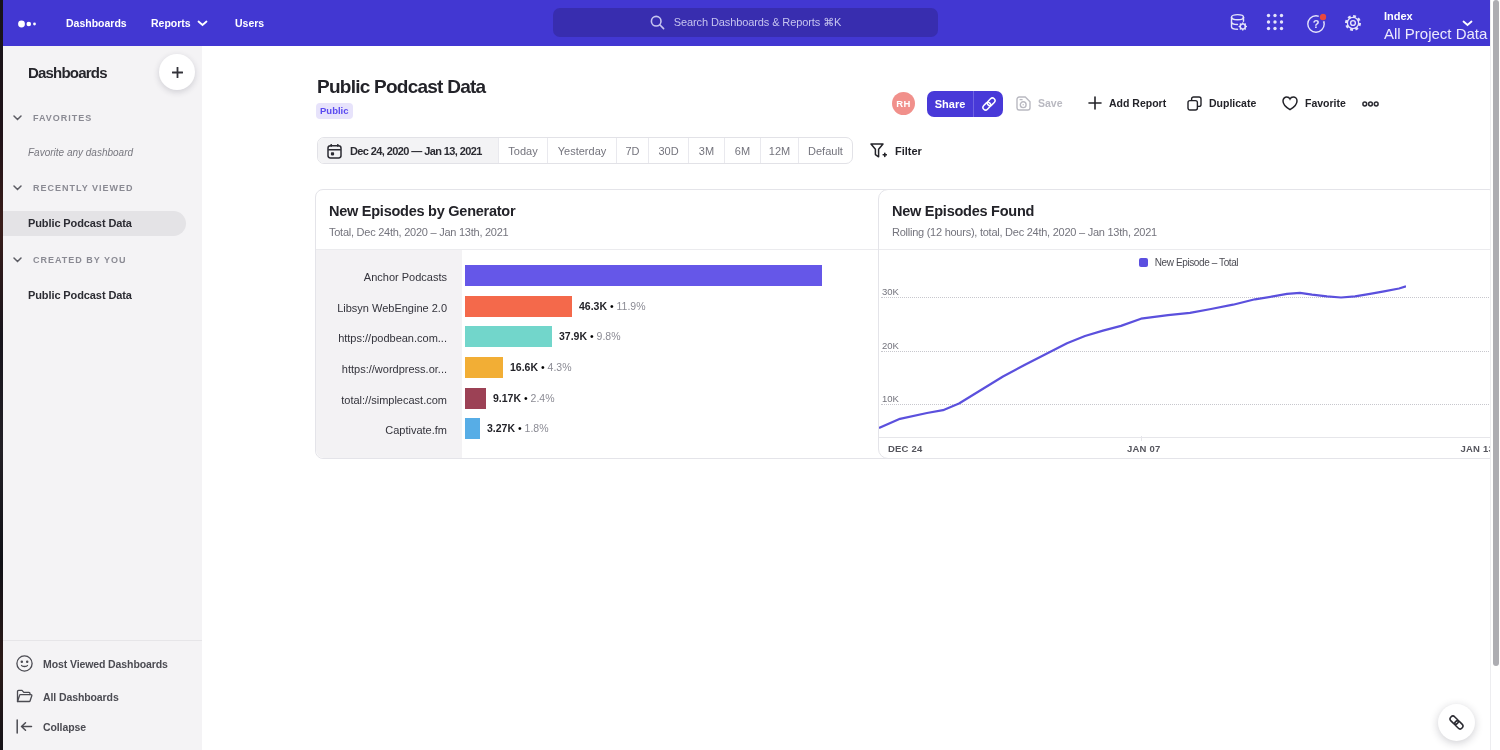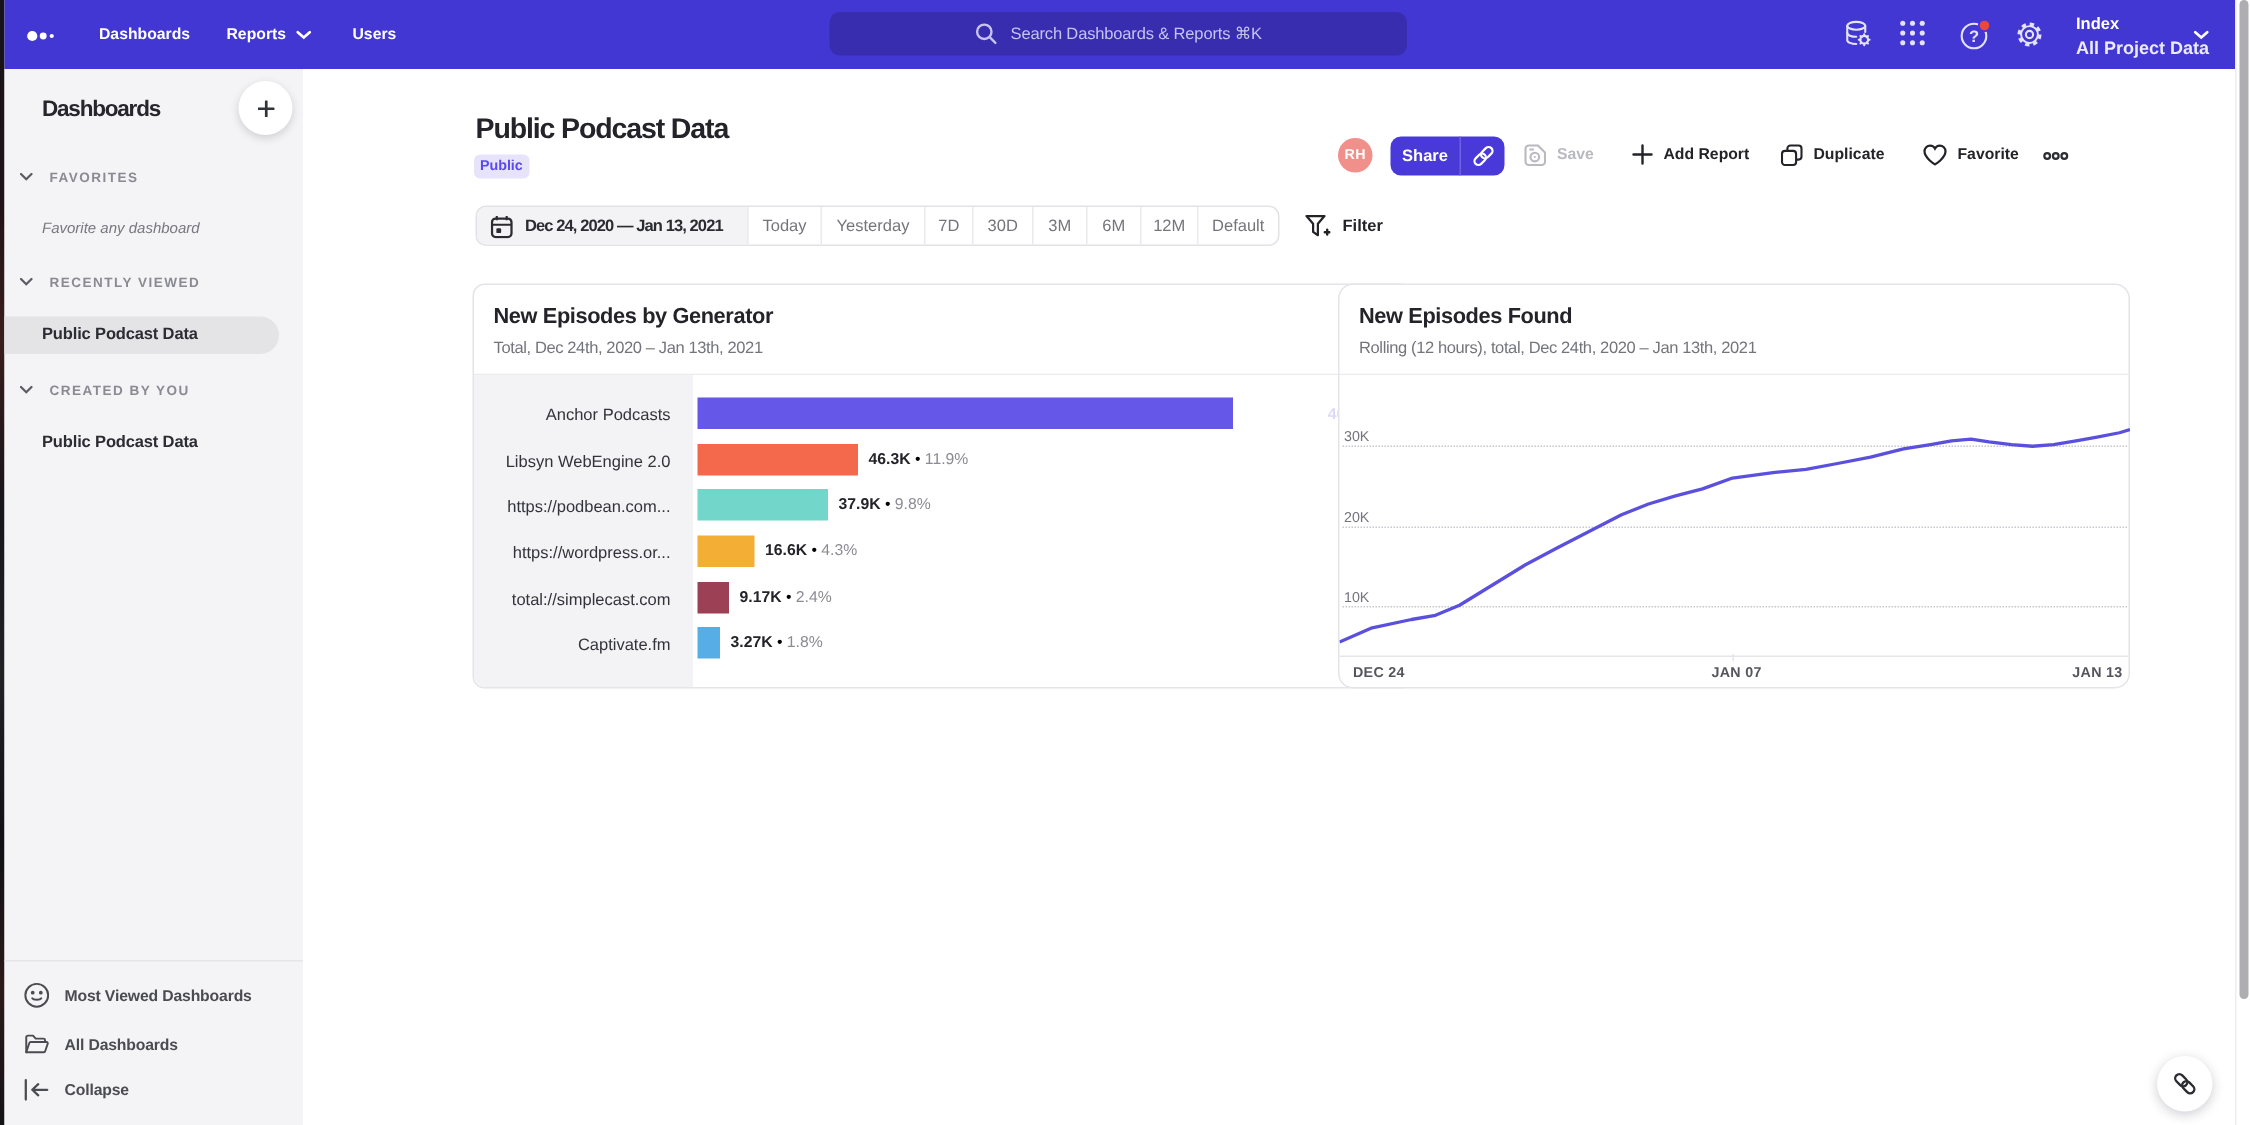--- a/index.html
+++ b/index.html
@@ -15,21 +15,21 @@
 
   
   #topbar { left:3px; top:0; width:1487px; height:46px; background:#4237d2; color:#fff; }
   .navitem { position:absolute; top:0; height:46px; line-height:46px; font-size:10.5px; font-weight:bold; color:#fff; letter-spacing:0; }
   #search { position:absolute; left:550px; top:8px; width:385px; height:29px; background:#382daf; border-radius:7px;
     display:flex; align-items:center; justify-content:center; color:#c6c4ef; font-size:11px; letter-spacing:-0.1px; }
   #search svg { margin-right:9px; }
   .topicon { position:absolute; top:13px; color:#e4e3fa; }
   #acct { position:absolute; left:1381px; top:10px; color:#fff; }
   #acct .l1 { font-size:11px; font-weight:bold; letter-spacing:0; }
-  #acct .l2 { font-size:12px; font-weight:bold; margin-top:3px; color:#eceafc; letter-spacing:0; }
+  #acct .l2 { font-size:15px; font-weight:normal; margin-top:3px; color:#eceafc; letter-spacing:0; }
 
   
   #sidebar { left:3px; top:46px; width:199px; height:704px; background:#f4f3f5; }
   #sb-title { position:absolute; left:25px; top:18px; font-size:15px; font-weight:bold; color:#26262c; letter-spacing:-0.8px;}
   #sb-plus { position:absolute; left:156px; top:8px; width:36px; height:36px; background:#fff; border-radius:50%;
     box-shadow:0 2px 6px rgba(40,40,60,.18); display:flex; align-items:center; justify-content:center; color:#3f3f46;}
   .sb-sec { position:absolute; left:30px; font-size:9px; font-weight:bold; letter-spacing:1px; color:#8a8a93; }
   .sb-chev { position:absolute; left:10px; color:#5c5c64; }
   .sb-item { position:absolute; left:25px; font-size:11px; color:#2c2c33; font-weight:bold; letter-spacing:-0.1px;}
   #sb-pill { position:absolute; left:0px; top:165px; width:183px; height:25px; background:#e4e3e6; border-radius:0 13px 13px 0; }
@@ -62,21 +62,21 @@
     border-right:1px solid #e9e9ee; }
   .seg:last-child { border-right:none; }
   #seg-date { background:#f3f3f5; color:#2b2b32; font-weight:bold; font-size:11px; letter-spacing:-0.6px; justify-content:flex-start; padding-left:9px; }
   #seg-date svg { margin:0 8px 0 0; }
   #filter { position:absolute; left:668px; top:91px; height:27px; display:flex; align-items:center; color:#232329; }
   #filter span { margin-left:8px; font-size:11px; font-weight:bold; }
 
   
   .card { position:absolute; top:143px; height:270px; background:#fff; border:1px solid #e4e4e9; border-radius:8px; }
   #card1 { left:113px; width:627px; }
-  #card2 { left:690px; width:528px;border-radius:10px; }
+  #card2 { left:676px; width:621px;border-radius:10px; }
   .chead { position:absolute; left:0; top:0; right:0; height:60px; border-bottom:1px solid #ebebee; border-radius:8px 8px 0 0;}
   .ctitle { position:absolute; left:13px; top:13px; font-size:14.5px; font-weight:bold; color:#232329; letter-spacing:-0.25px;}
   .csub { position:absolute; left:13px; top:36px; font-size:11px; color:#74747d; letter-spacing:-0.25px; }
 
   
   #labelcol { position:absolute; left:0; top:60px; bottom:0; width:146px; background:#f3f2f4; border-radius:0 0 0 8px; }
   .blab { position:absolute; width:131px; text-align:right; font-size:11px; color:#33333b; }
   .bar { position:absolute; left:149px; height:21px; }
   .bval { position:absolute; font-size:10.5px; white-space:nowrap; }
   .bval b { color:#232329; font-weight:bold; }
@@ -316,20 +316,24 @@
     <div class="bval" style="top:140px;left:243px"><b>37.9K</b> • <i>9.8%</i></div>
     <div class="bval" style="top:171px;left:194px"><b>16.6K</b> • <i>4.3%</i></div>
     <div class="bval" style="top:202px;left:177px"><b>9.17K</b> • <i>2.4%</i></div>
     <div class="bval" style="top:232px;left:171px"><b>3.27K</b> • <i>1.8%</i></div>
   </div>
 
   <div class="card" id="card2">
     <div class="chead"></div>
     <div class="ctitle">New Episodes Found</div>
     <div class="csub">Rolling (12 hours), total, Dec 24th, 2020 – Jan 13th, 2021</div>
+    <div id="legend">
+        <div class="sq"></div>
+        <div class="lt">New Episode – Total</div>
+      </div>
 
     <div class="gline" style="top:107px"></div>
     <div class="gline" style="top:161px"></div>
     <div class="gline" style="top:214px"></div>
     <div class="gl" style="top:96px">30K</div>
     <div class="gl" style="top:150px">20K</div>
     <div class="gl" style="top:203px">10K</div>
 
     <svg class="abs" style="left:0;top:60px" width="527" height="210" viewBox="0 0 527 210" fill="none">
       <polyline stroke="#5b50dd" stroke-width="2.2" stroke-linejoin="round" points="

